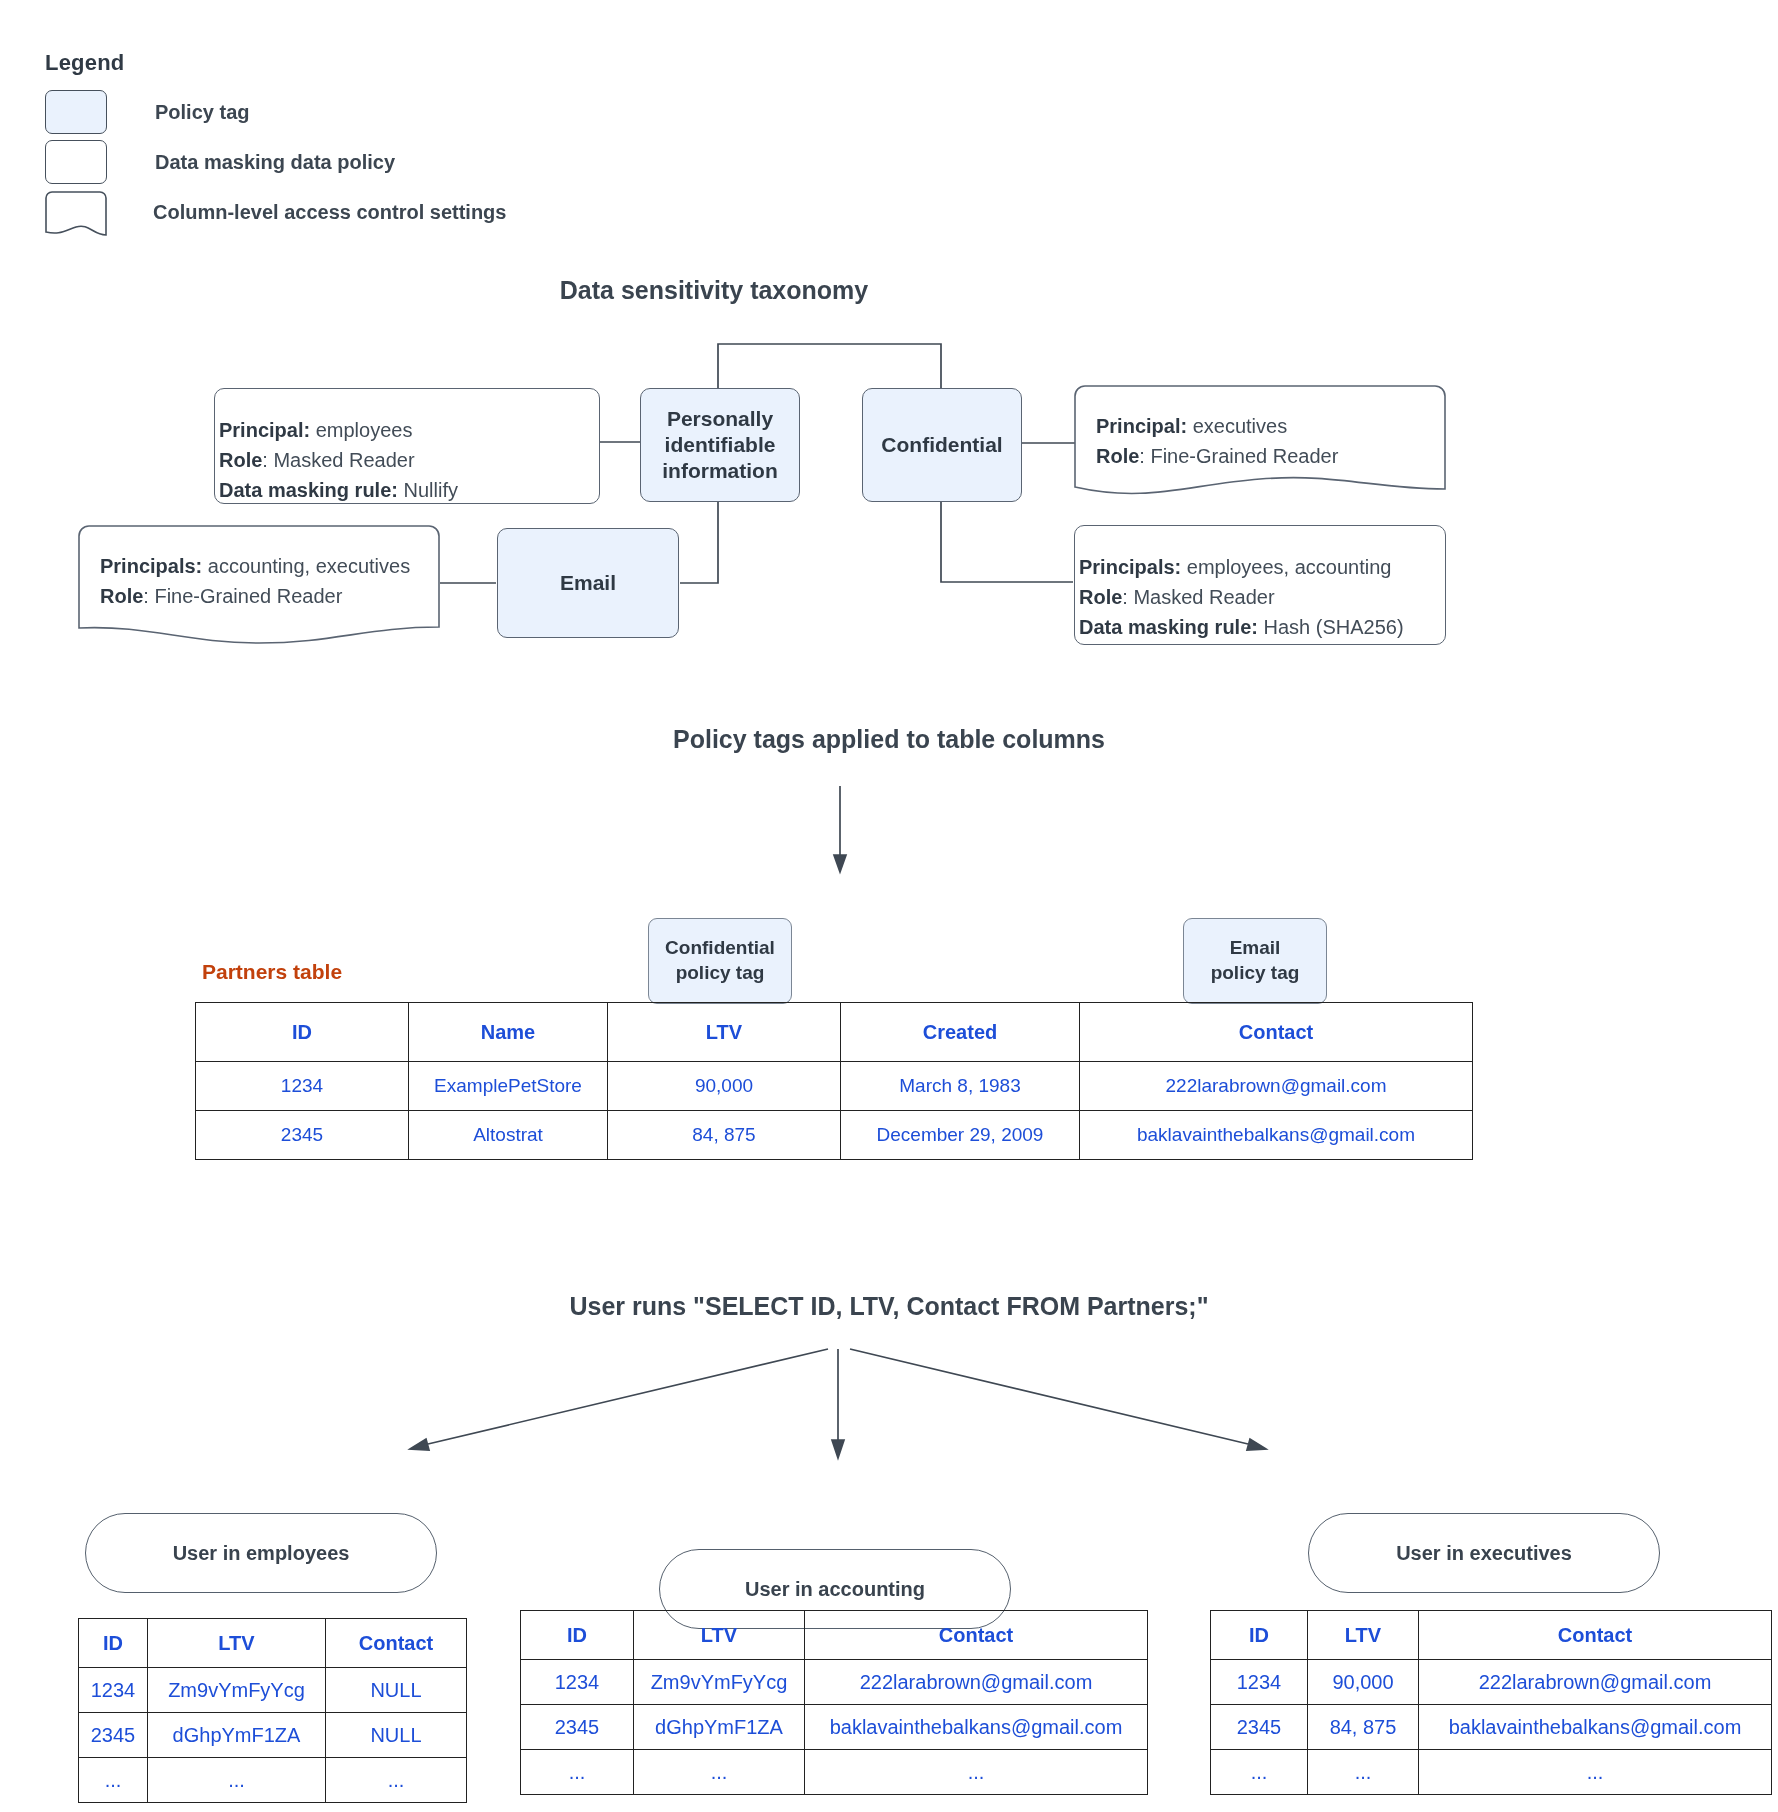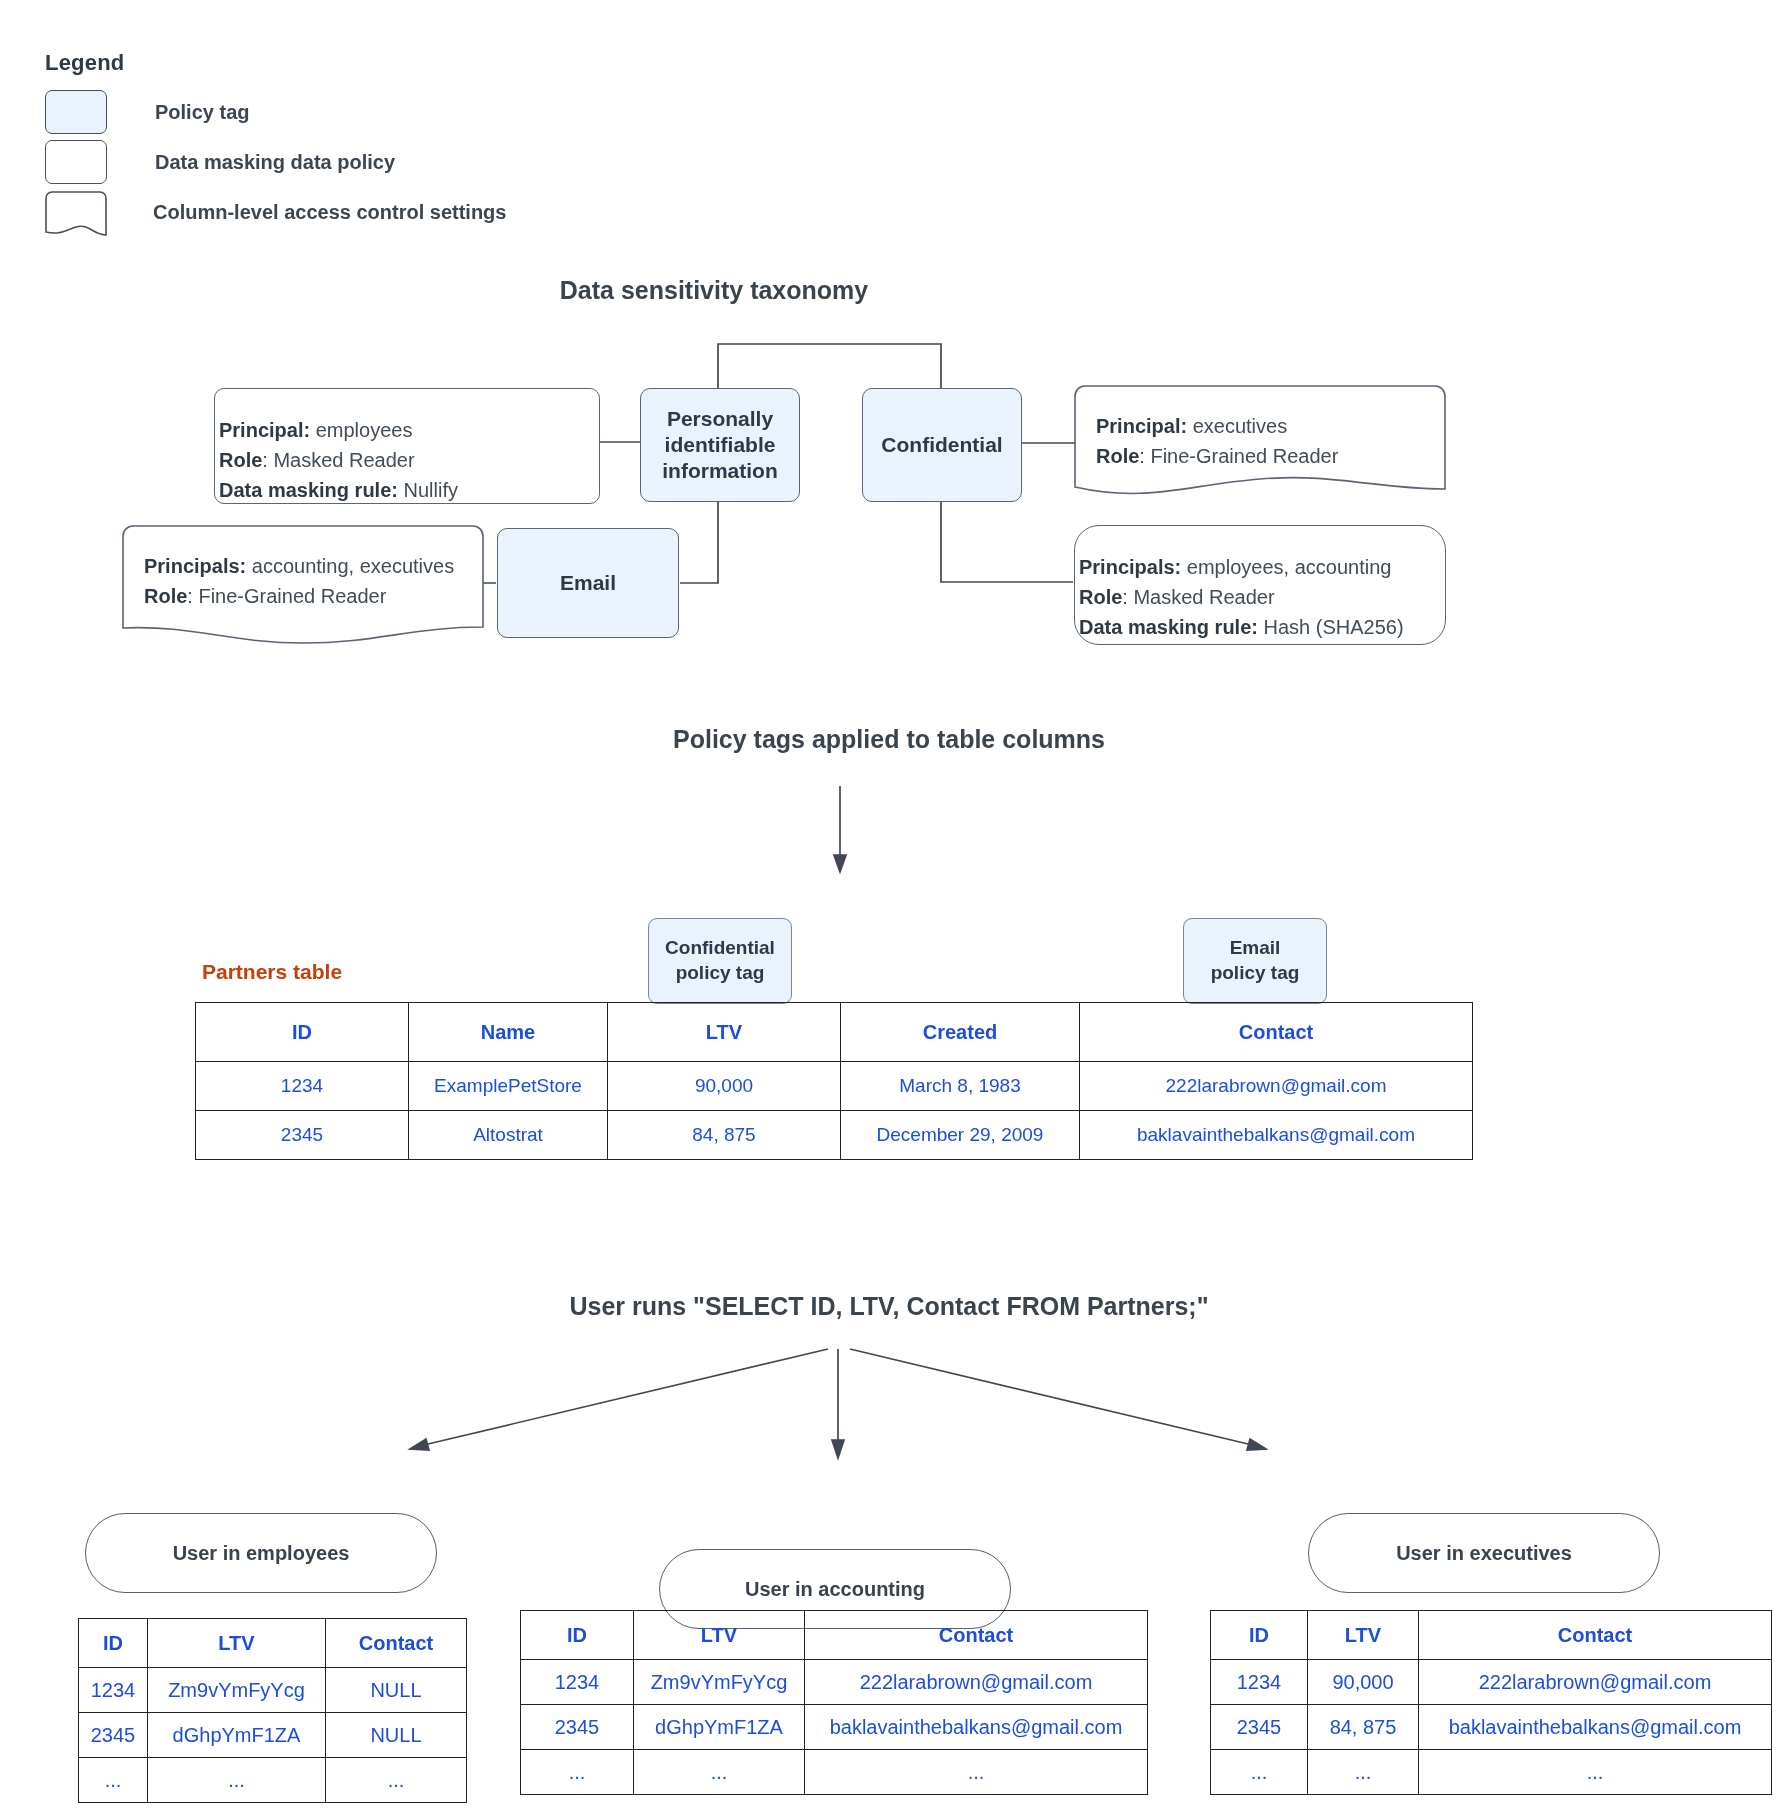--- a/index.html
+++ b/index.html
@@ -190,21 +190,21 @@
     <b>Principal:</b><span> employees</span>
   </div>
   <div>
     <b>Role</b><span>: Masked Reader</span>
   </div>
   <div>
     <b>Data masking rule:</b><span> Nullify</span>
   </div>
 </div>
 
-<div class="abs wavy-box" style="left:78px; top:525px; width:362px; height:120px;margin-left:44px;">
+<div class="abs wavy-box" style="left:78px; top:525px; width:362px; height:120px;">
   <svg width="362" height="120" viewBox="0 0 362 120">
     <path d="M11,1 H351 A10,10 0 0 1 361,11 V102
              C290,102 255,118 181,118
              C108,118 72,100 1,103
              V11 A10,10 0 0 1 11,1 Z" fill="#ffffff" stroke="#5a6472" stroke-width="1.6"></path>
   </svg>
   <div class="wavy-text">
     <div>
       <b>Principals:</b><span> accounting, executives</span>
     </div>
@@ -224,21 +224,21 @@
   <div class="wavy-text">
     <div>
       <b>Principal:</b><span> executives</span>
     </div>
     <div>
       <b>Role</b><span>: Fine-Grained Reader</span>
     </div>
   </div>
 </div>
 
-<div class="abs policy-box" style="left:1074px; top:525px; width:372px; height:120px;border-radius:25px;">
+<div class="abs policy-box" style="left:1074px; top:525px; width:372px; height:120px;">
   <div>
     <b>Principals:</b><span> employees, accounting</span>
   </div>
   <div>
     <b>Role</b><span>: Masked Reader</span>
   </div>
   <div>
     <b>Data masking rule:</b><span> Hash (SHA256)</span>
   </div>
 </div>

